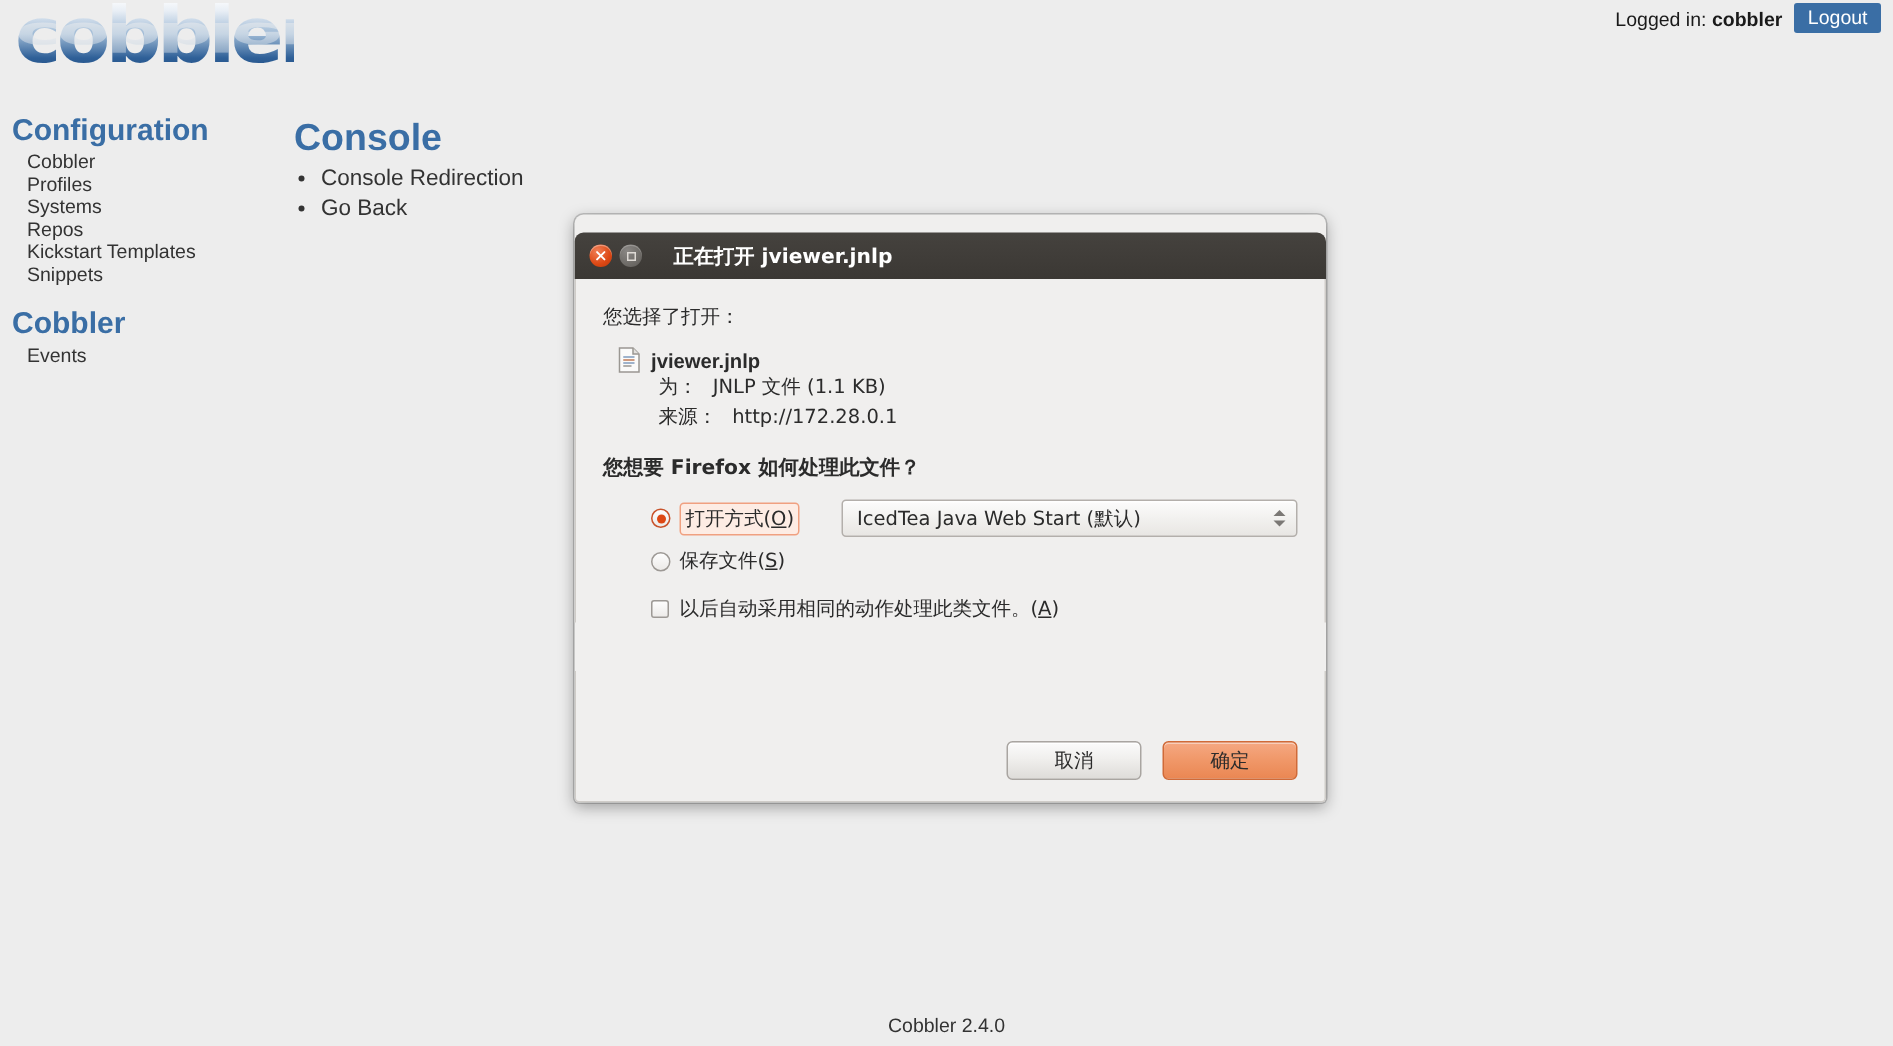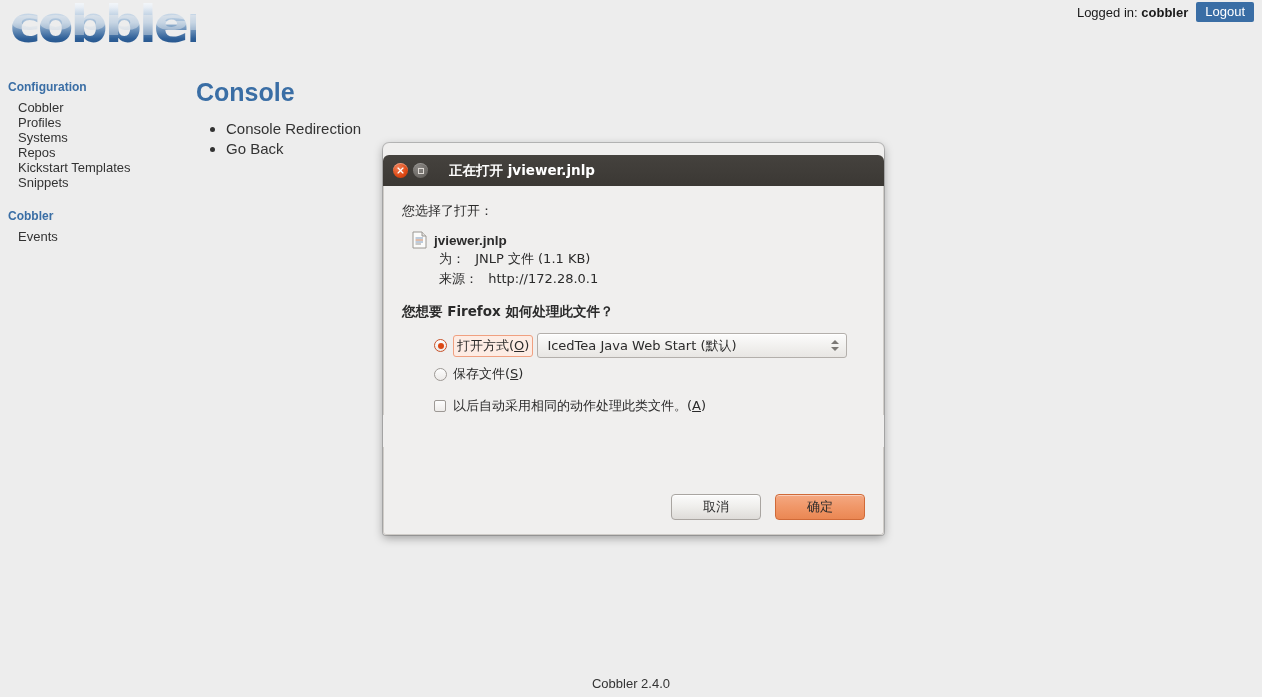--- a/index.html
+++ b/index.html
@@ -81,21 +81,21 @@
   }
 
   
   .sidebar {
     position: absolute;
     left: 8px; top: 78px;
     width: 170px;
   }
   .side-head {
     color: #3a6ea5;
-    font-size: 12px;
+    font-size: 20px;
     font-weight: bold;
     margin: 0 0 3px 0;
     line-height: 19px;
   }
   .side-head.second { margin-top: 17px; }
   .side-list { list-style: none; margin: 0 0 0 10px; padding: 0; }
   .side-list li {
     font-size: 13px;
     color: #333333;
     line-height: 15px;
@@ -108,21 +108,21 @@
     position: absolute;
     left: 196px; top: 78px;
   }
   .page-title {
     color: #3a6ea5;
     font-size: 25px;
     font-weight: bold;
     margin: 0 0 2px 0;
     line-height: 29px;
   }
-  .main-list { list-style: disc; margin: 12px; padding-left: 18px; }
+  .main-list { list-style: disc; margin: 0; padding-left: 18px; }
   .main-list li {
     font-size: 15px;
     color: #333333;
     line-height: 20px;
     cursor: pointer;
   }
 
   
   .footer {
     position: absolute;
@@ -252,21 +252,21 @@
   }
   .opt-label.focused {
     border: 1px solid #f0a080;
     border-radius: 3px;
     background: #fdece4;
     padding: 1px 3px;
     margin: -1px 0;
   }
   .opt-label u { text-decoration: underline; }
   .combo {
-    margin-left: 4px;
+    margin-left: 28px;
     width: 310px;
     height: 25px;
     background: linear-gradient(to bottom,#fcfcfc 0%, #f2f1ef 50%, #e8e6e3 100%);
     border: 1px solid #b3afab;
     border-radius: 3px;
     display: flex;
     align-items: center;
     justify-content: space-between;
     padding: 0 4px 0 9px;
     cursor: pointer;

